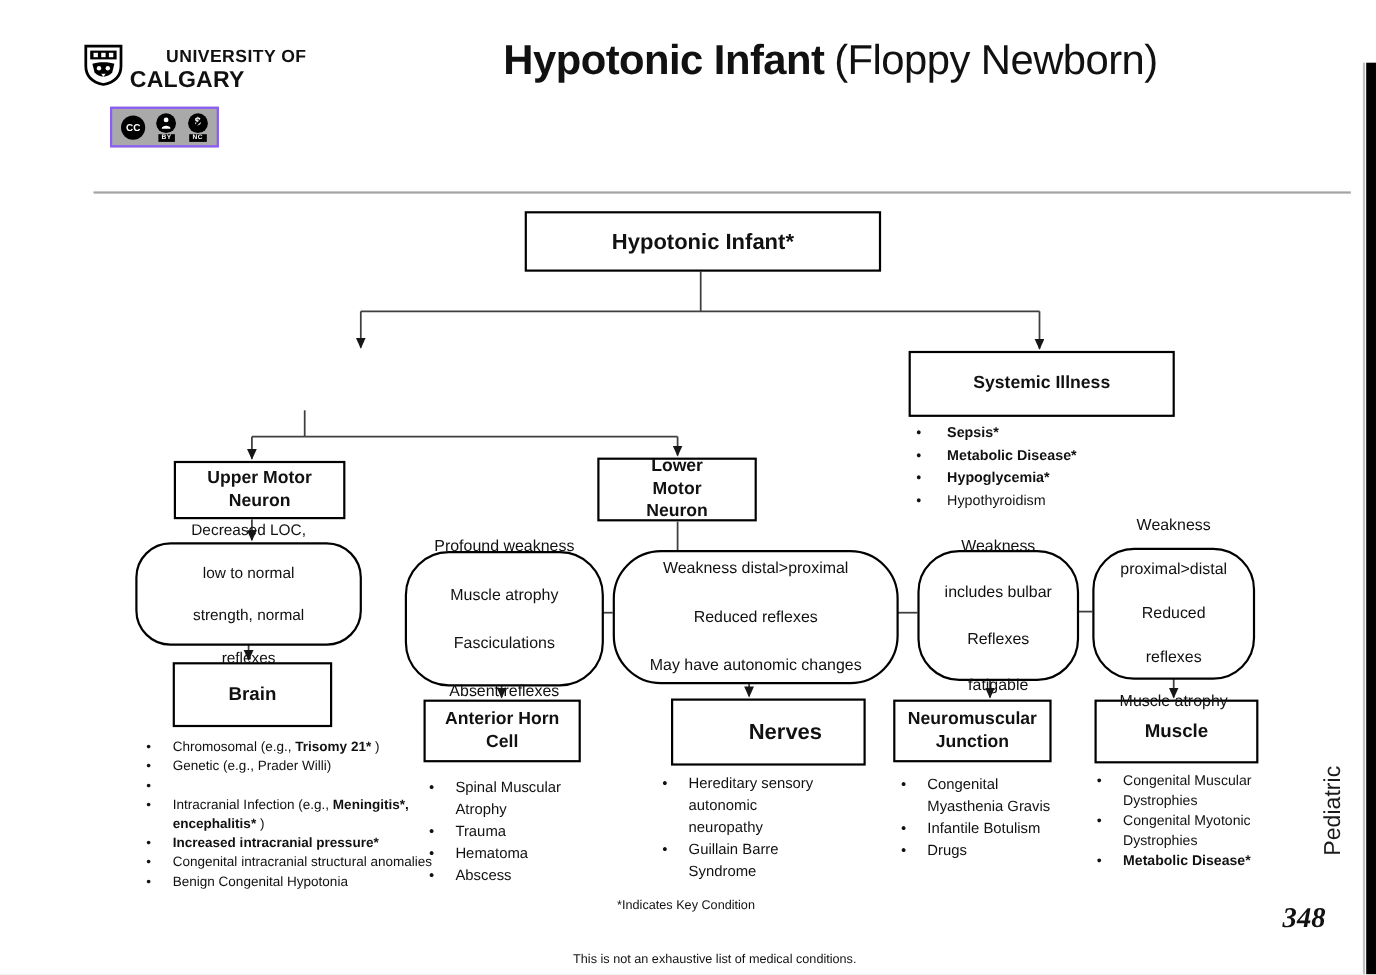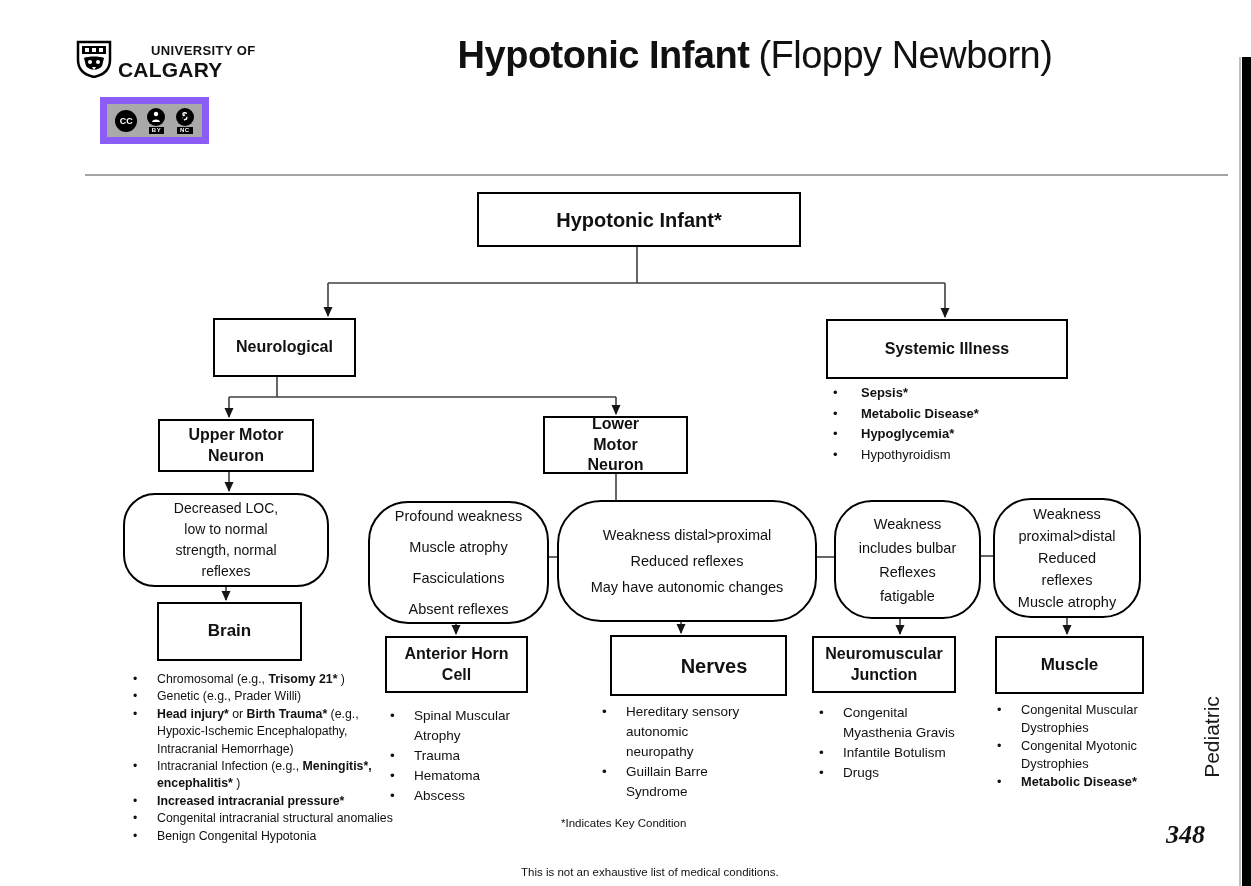--- a/index.html
+++ b/index.html
@@ -3,24 +3,24 @@
 <meta charset="utf-8">
 <style>
   html,body{margin:0;padding:0;background:#e9e9e9;}
   .canvas{
     position:relative;width:1251px;height:886px;background:#ffffff;
     font-family:"Liberation Sans", sans-serif;color:#111;overflow:hidden;
   }
   
   .crest{position:absolute;left:76px;top:40px;}
   .logo-text{position:absolute;left:118px;top:44px;line-height:1;}
-  .logo-l1{font-size:13px;font-weight:bold;letter-spacing:.4px;padding-left:33px;}
+  .logo-l1{font-size:16px;font-weight:bold;letter-spacing:.4px;padding-left:33px;}
   .logo-l2{font-size:21px;font-weight:bold;letter-spacing:.2px;margin-top:2px;}
   .cc-badge{position:absolute;left:100px;top:97px;width:89px;height:33px;background:#a9a9a9;
-    border:7px solid #8b5cf6;display:flex;align-items:center;justify-content:space-around;padding:0 3px;}
+    border:2px solid #8b5cf6;display:flex;align-items:center;justify-content:space-around;padding:0 3px;}
   .cc-circle{width:22px;height:22px;border-radius:50%;background:#000;color:#fff;
     display:flex;align-items:center;justify-content:center;font-size:9px;font-weight:bold;}
   .cc-col{display:flex;flex-direction:column;align-items:center;}
   .cc-col .cc-circle{width:18px;height:18px;font-size:10px;}
   .cc-strip{background:#000;color:#fff;font-size:6px;font-weight:bold;line-height:7px;
     padding:0 3px;margin-top:1px;letter-spacing:.5px;}
   .nc-wrap{position:relative;}
   .nc-slash{position:absolute;left:2px;top:8px;width:14px;height:2px;background:#000;transform:rotate(-45deg);}
   .title{position:absolute;left:280px;width:950px;top:34px;text-align:center;font-size:38px;letter-spacing:-.5px;white-space:nowrap;}
   .title .tb{font-weight:bold;}
@@ -31,21 +31,21 @@
   .sidebar-bar{position:absolute;left:1242px;top:57px;width:9px;height:829px;background:#000;}
   .section-tab{position:absolute;left:1152px;top:722px;width:120px;height:30px;
     display:flex;align-items:center;justify-content:center;font-size:21px;color:#1a1a1a;
     transform:rotate(-90deg);}
   .page-number{position:absolute;left:1166px;top:820px;font-family:"Liberation Serif", serif;
     font-style:italic;font-weight:bold;font-size:26px;}
   
   .node{position:absolute;border:2px solid #000;background:#fff;display:flex;align-items:center;
     justify-content:center;text-align:center;font-weight:bold;line-height:1.3;}
   .pill{position:absolute;border:2px solid #000;background:#fff;display:flex;flex-direction:column;
-    align-items:center;justify-content:center;text-align:center;font-size:14.5px;}
+    align-items:center;justify-content:center;text-align:center;font-size:14.5px;gap:18px;}
   .connectors{position:absolute;left:0;top:0;pointer-events:none;}
   
   .blist{position:absolute;}
   .bullet-item{display:flex;align-items:flex-start;}
   .dot{flex:0 0 24px;text-align:left;padding-left:7px;}
   .b{font-weight:bold;}
   .list-systemic{left:826px;top:383px;width:238px;font-size:13px;line-height:20.5px;}
   .list-systemic .dot{flex-basis:28px;}
   .list-brain{left:126px;top:671px;width:268px;font-size:12.3px;line-height:17.4px;}
   .list-brain .tx{max-width:238px;}
@@ -129,37 +129,36 @@
       <line x1="681" y1="618" x2="681" y2="633" marker-end="url(#ah)"></line>
       <line x1="900" y1="615" x2="900" y2="634" marker-end="url(#ah)"></line>
       <line x1="1067" y1="614" x2="1067" y2="634" marker-end="url(#ah)"></line>
       <line x1="545" y1="557" x2="557" y2="557"></line>
       <line x1="813" y1="557" x2="834" y2="557"></line>
       <line x1="977" y1="556" x2="993" y2="556"></line>
     </g>
   </svg>
 
   <div class="node" style="left:477px;top:192px;width:320px;height:51px;font-size:20px;">Hypotonic Infant*</div>
-  <div class="node" style="left:213px;top:318px;width:139px;height:55px;font-size:16px;">Neurological</div>
   <div class="node" style="left:826px;top:319px;width:238px;height:56px;font-size:16px;">Systemic Illness</div>
   <div class="node" style="left:158px;top:419px;width:156px;height:53px;font-size:16px;padding:0 18px;box-sizing:border-box;">Upper Motor Neuron</div>
   <div class="node" style="left:543px;top:416px;width:145px;height:58px;font-size:16px;padding:0 28px;box-sizing:border-box;">Lower Motor Neuron</div>
   <div class="node" style="left:157px;top:602px;width:141px;height:55px;font-size:17px;">Brain</div>
   <div class="node" style="left:385px;top:636px;width:143px;height:57px;font-size:16px;padding:16px 16px;box-sizing:border-box;">Anterior Horn Cell</div>
   <div class="node" style="left:610px;top:635px;width:142px;height:57px;font-size:20px;padding-left:31px;">Nerves</div>
   <div class="node" style="left:812px;top:636px;width:144px;height:57px;font-size:16px;padding:0 20px;box-sizing:border-box;">Neuromuscular Junction</div>
   <div class="node" style="left:995px;top:636px;width:145px;height:54px;font-size:17px;">Muscle</div>
 
   <div class="pill" style="left:123px;top:493px;width:202px;height:90px;border-radius:32px;line-height:21px;font-size:14px;">
       <div class="ln">Decreased LOC,</div>
       <div class="ln">low to normal</div>
       <div class="ln">strength, normal</div>
       <div class="ln">reflexes</div>
     </div>
-  <div class="pill" style="left:368px;top:501px;width:177px;height:119px;border-radius:40px;line-height:26px;justify-content:space-between;">
+  <div class="pill" style="left:368px;top:501px;width:177px;height:119px;border-radius:40px;line-height:26px;">
       <div class="ln">Profound weakness</div>
       <div class="ln">Muscle atrophy</div>
       <div class="ln">Fasciculations</div>
       <div class="ln">Absent reflexes</div>
     </div>
   <div class="pill" style="left:557px;top:500px;width:256px;height:118px;border-radius:44px;line-height:26px;">
       <div class="ln">Weakness distal&gt;proximal</div>
       <div class="ln">Reduced reflexes</div>
       <div class="ln">May have autonomic changes</div>
     </div>
@@ -199,21 +198,20 @@
       <div class="bullet-item">
         <span class="dot">•</span>
         <span class="tx"><span>Chromosomal (e.g., </span><span class="b">Trisomy 21*</span><span> )</span></span>
       </div>
       <div class="bullet-item">
         <span class="dot">•</span>
         <span class="tx"><span>Genetic (e.g., Prader Willi)</span></span>
       </div>
       <div class="bullet-item">
         <span class="dot">•</span>
-        <span class="tx"><span class="b">Head injury*</span><span> or </span><span class="b">Birth Trauma*</span><span> (e.g., Hypoxic-Ischemic Encephalopathy, Intracranial Hemorrhage)</span></span>
       </div>
       <div class="bullet-item">
         <span class="dot">•</span>
         <span class="tx"><span>Intracranial Infection (e.g., </span><span class="b">Meningitis*, encephalitis*</span><span> )</span></span>
       </div>
       <div class="bullet-item">
         <span class="dot">•</span>
         <span class="tx"><span class="b">Increased intracranial pressure*</span></span>
       </div>
       <div class="bullet-item">

